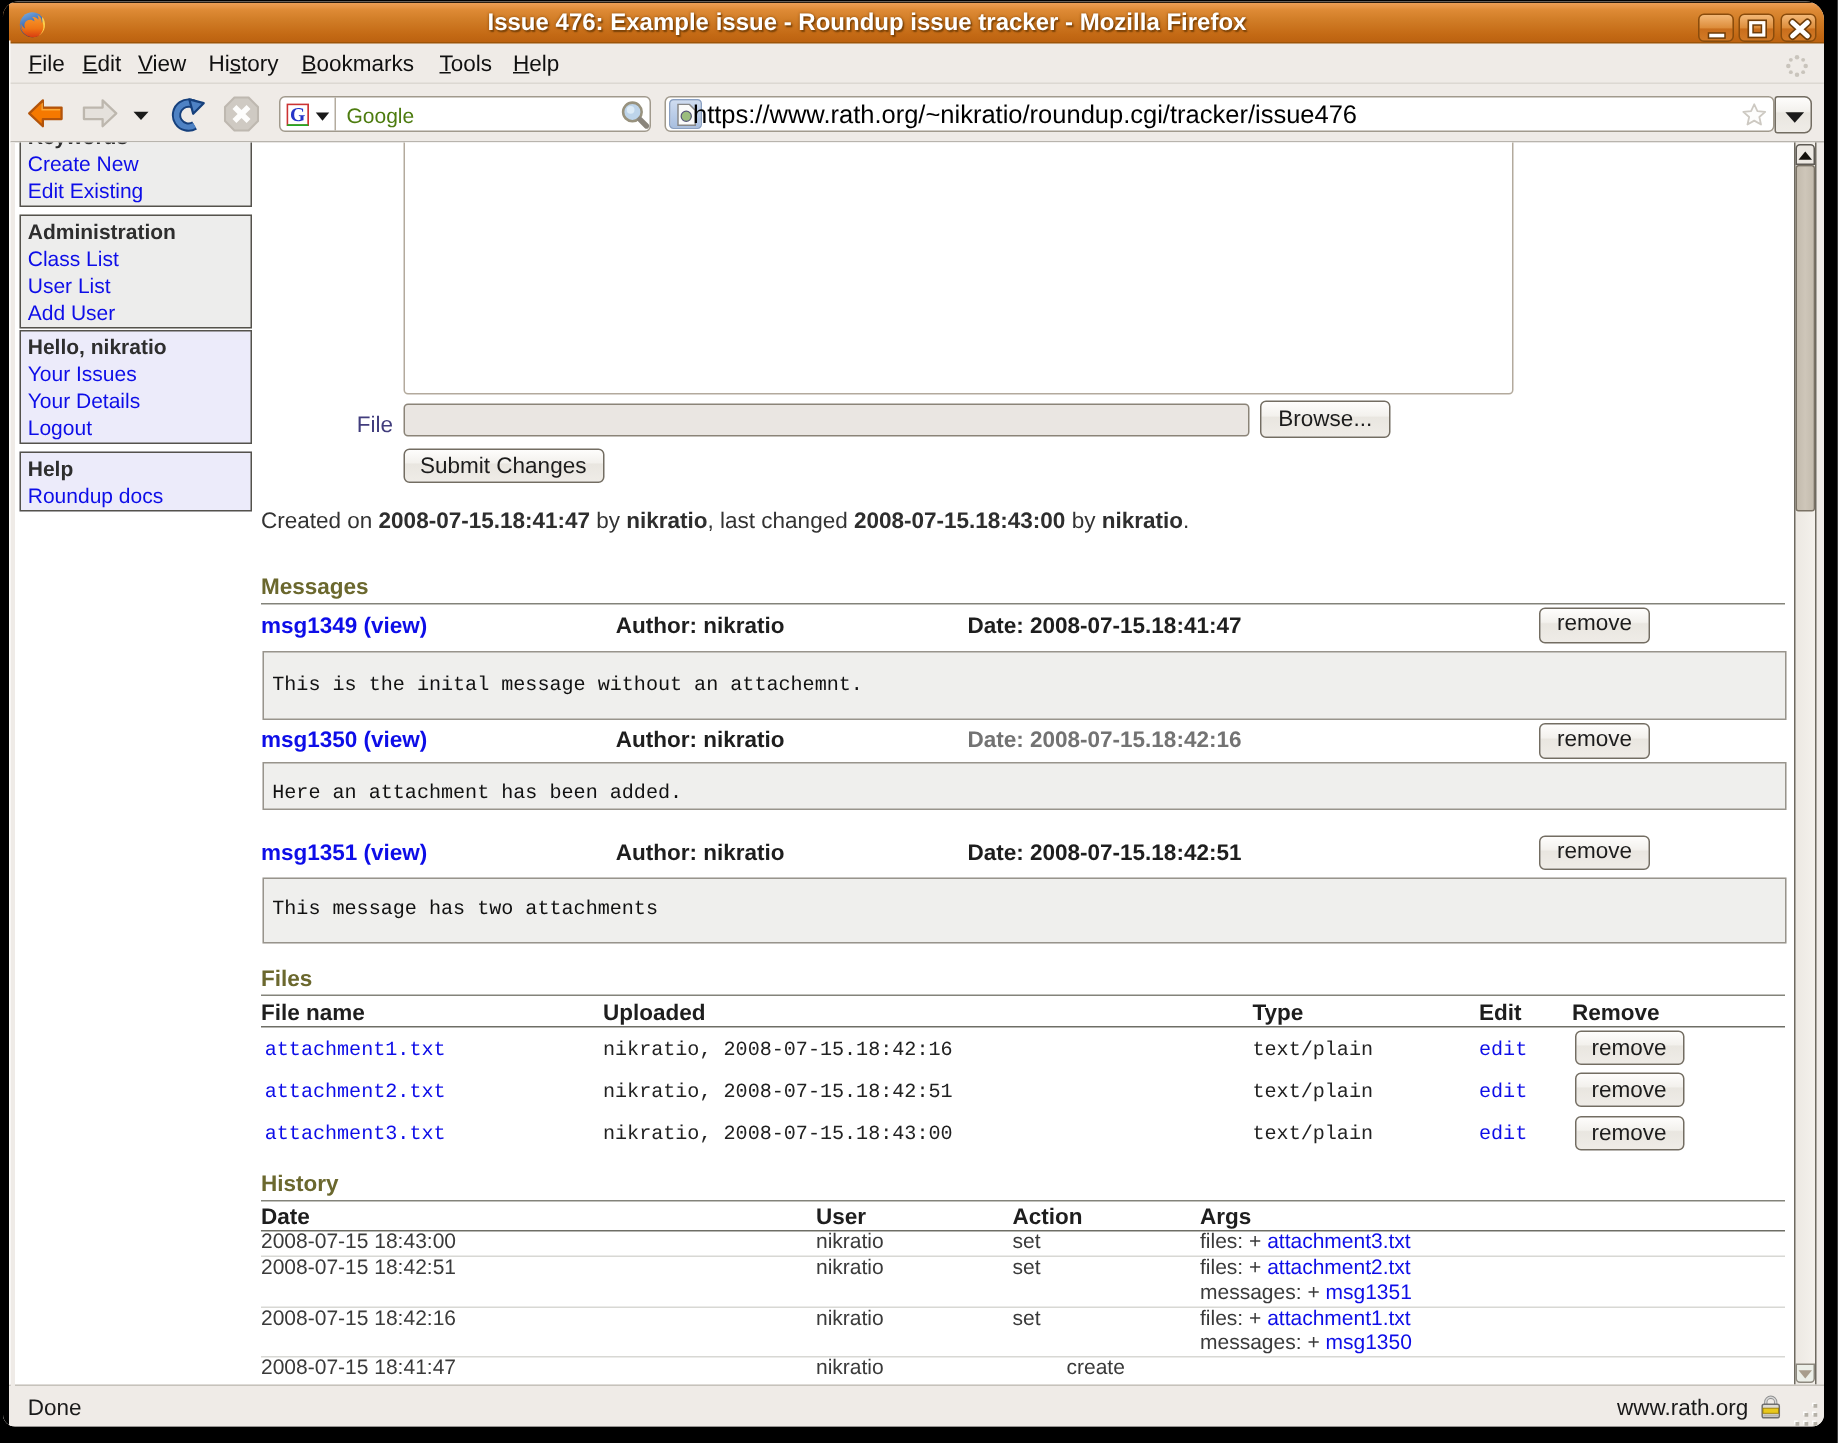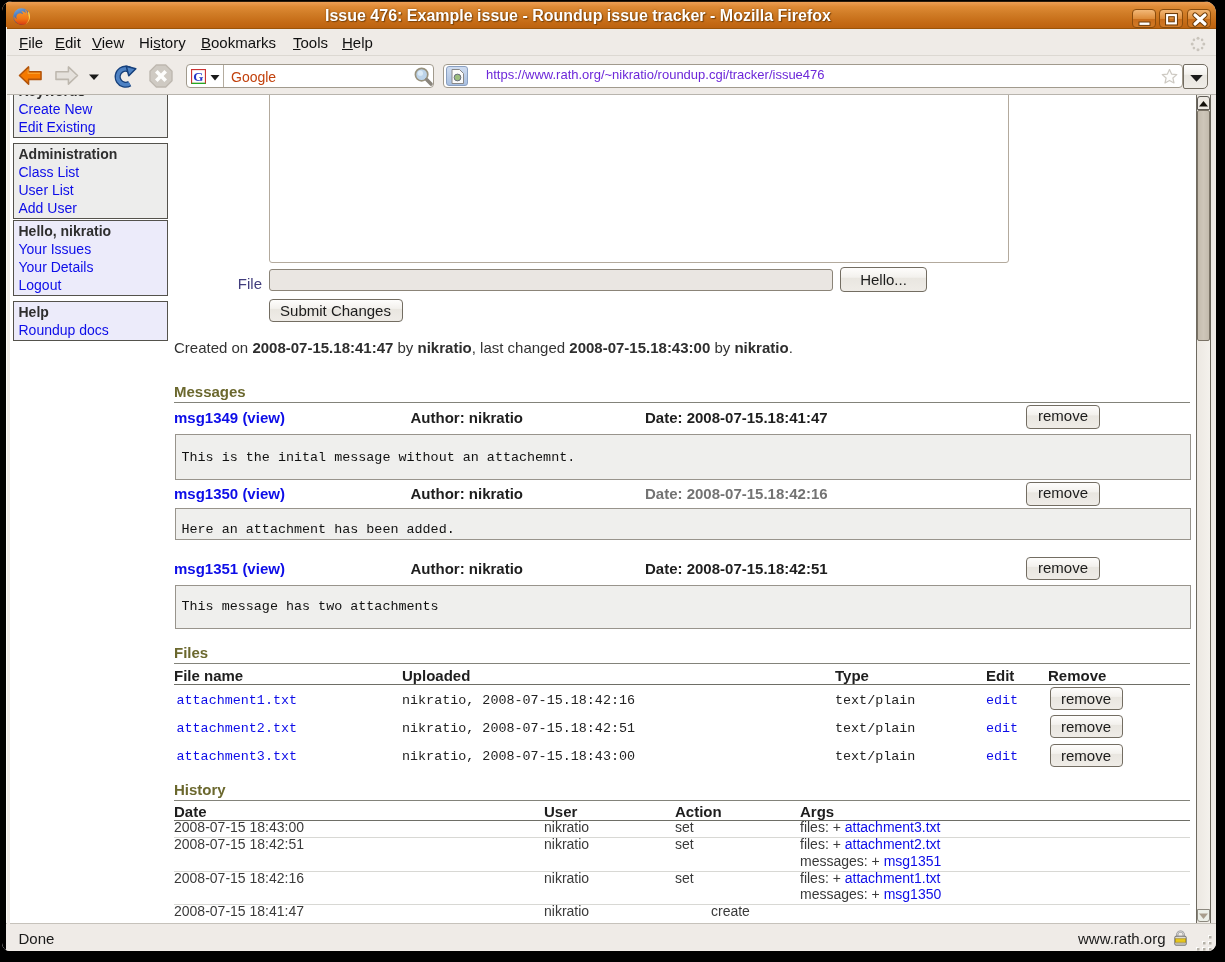--- a/index.html
+++ b/index.html
@@ -133,35 +133,35 @@
     <span class="tbox" style="left:184px;width:248px">
       <svg width="15" height="15" style="position:absolute;left:4px;top:4px" viewBox="0 0 16 16">
         <rect x="0.5" y="0.5" width="15" height="15" fill="#fff" stroke="#c33" stroke-width="1.4"></rect>
         <path d="M0.5 15.5 L15.5 15.5" stroke="#2a2" stroke-width="1.6"></path>
         <text x="2.5" y="12.5" font-size="14" font-weight="bold" fill="#2635c8" font-family="Liberation Serif">G</text>
       </svg>
       <svg width="10" height="7" style="position:absolute;left:23px;top:9px" viewBox="0 0 10 7">
           <path d="M0.5 1 L9.5 1 L5 6.5 Z" fill="#1a1a1a"></path>
         </svg>
       <span style="position:absolute;left:36px;top:0;width:1px;height:22px;background:#b4ac9f"></span>
-      <span style="position:absolute;left:44px;top:4px;font-size:14px;color:#c2410c">Google</span>
+      <span style="position:absolute;left:44px;top:4px;font-size:14px;color:#4d7c0f">Google</span>
       <svg width="21" height="21" style="position:absolute;left:226px;top:1px" viewBox="0 0 21 21">
         <circle cx="8.6" cy="8.6" r="6.2" fill="#bdd4ea" stroke="#98927e" stroke-width="1.7"></circle>
         <circle cx="7.4" cy="7.2" r="2.6" fill="#dcebf7"></circle>
         <path d="M13.6 13.6 L18 18" stroke="#8a857c" stroke-width="3.6" stroke-linecap="round"></path>
       </svg>
     </span>
     <span class="tbox" style="left:441px;width:740px">
       <span style="position:absolute;left:2px;top:1px;width:22px;height:20px;background:linear-gradient(#cfdcf0,#a8bfe0);border:1px solid #8aa0c2;border-radius:3px">
         <svg width="13" height="15" style="position:absolute;left:4px;top:2px" viewBox="0 0 13 15">
           <path d="M1 0.5 H8.5 L12.5 4.5 V14.5 H1 Z" fill="#fbfbfa" stroke="#888" stroke-width="1"></path>
           <circle cx="6.5" cy="8.5" r="3.4" fill="#9bbd7e" stroke="#557" stroke-width="0.8"></circle>
         </svg>
       </span>
-      <span style="position:absolute;left:42px;top:2px;font-size:13px;color:#6d28d9">https://www.rath.org/~nikratio/roundup.cgi/tracker/issue476</span>
+      <span style="position:absolute;left:18px;top:2px;font-size:17px;color:#000000">https://www.rath.org/~nikratio/roundup.cgi/tracker/issue476</span>
       <svg width="17" height="17" style="position:absolute;left:717px;top:3px" viewBox="0 0 17 17">
         <path d="M8.5 1.5 L10.6 6.1 L15.8 6.6 L11.9 10 L13 15 L8.5 12.4 L4 15 L5.1 10 L1.2 6.6 L6.4 6.1 Z" fill="#fdfdfc" stroke="#cdc9c2" stroke-width="1.2" stroke-linejoin="round"></path>
       </svg>
     </span>
     <span class="gbtn" style="left:1181px;top:8px;width:25px;height:25px;border-radius:2px 5px 5px 2px">
       <svg width="15" height="10" style="position:absolute;left:5px;top:8px" viewBox="0 0 12 8">
           <path d="M1 1.5 L11 1.5 L6 7 Z" fill="#1a1a1a"></path>
         </svg>
     </span>
   </div>
@@ -169,21 +169,21 @@
       <div style="position:absolute;left:0;top:0;width:3.4px;height:100%;background:#EFEBE7;z-index:40"></div>
       <div id="vp">
     <div class="sbox sgray" style="top:47.5px"><b>Administration</b><a href="#k">Class List</a><a href="#k">User List</a><a href="#k">Add User</a></div>
     <div class="sbox sgray" style="top:-15.5px"><b>Keywords</b><a href="#k">Create New</a><a href="#k">Edit Existing</a></div>
     <div class="sbox slav" style="top:125px"><b>Hello, nikratio</b><a href="#k">Your Issues</a><a href="#k">Your Details</a><a href="#k">Logout</a></div>
     <div class="sbox slav" style="top:205.8px"><b>Help</b><a href="#k">Roundup docs</a></div>
 
     <div class="abs" style="left:261.5px;top:-25px;width:740px;height:193px;border:1px solid #b3aa9d;border-radius:3px;background:#fff"></div>
     <div class="abs" style="left:202px;top:179.5px;width:53px;text-align:right;color:#413d7d">File</div>
     <div class="abs" style="left:261.5px;top:173.5px;width:564px;height:22px;background:#EAE6E2;border:1px solid #8b8478;border-radius:3px"></div>
-    <span class="gbtn" style="left:833px;top:172px;width:87px;height:25px;line-height:23px">Hello...</span>
+    <span class="gbtn" style="left:833px;top:172px;width:87px;height:25px;line-height:23px">Browse...</span>
     <span class="gbtn" style="left:261.5px;top:203.5px;width:134px;height:23px;line-height:21px">Submit Changes</span>
     <div class="abs" style="left:167px;top:244px">Created on <b class="d">2008-07-15.18:41:47</b> by <b class="d">nikratio</b>, last changed <b class="d">2008-07-15.18:43:00</b> by <b class="d">nikratio</b>.</div>
 
     <div class="sechead" style="top:287.5px">Messages</div>
     <div class="abs" style="left:167px;top:313.5px;font-weight:bold"><a href="#k">msg1349 (view)</a></div>
     <div class="abs" style="left:403.5px;top:313.5px;font-weight:bold;color:#1e1e1e">Author: nikratio</div>
     <div class="abs" style="left:638px;top:313.5px;font-weight:bold;color:#1e1e1e">Date: 2008-07-15.18:41:47</div>
     <span class="gbtn" style="left:1019px;top:310px;width:74px;height:23.5px;line-height:20px">remove</span>
     <div class="msgbox" style="top:339px;height:46px">
           <div style="margin-top:14.5px">This is the inital message without an attachemnt.</div>

